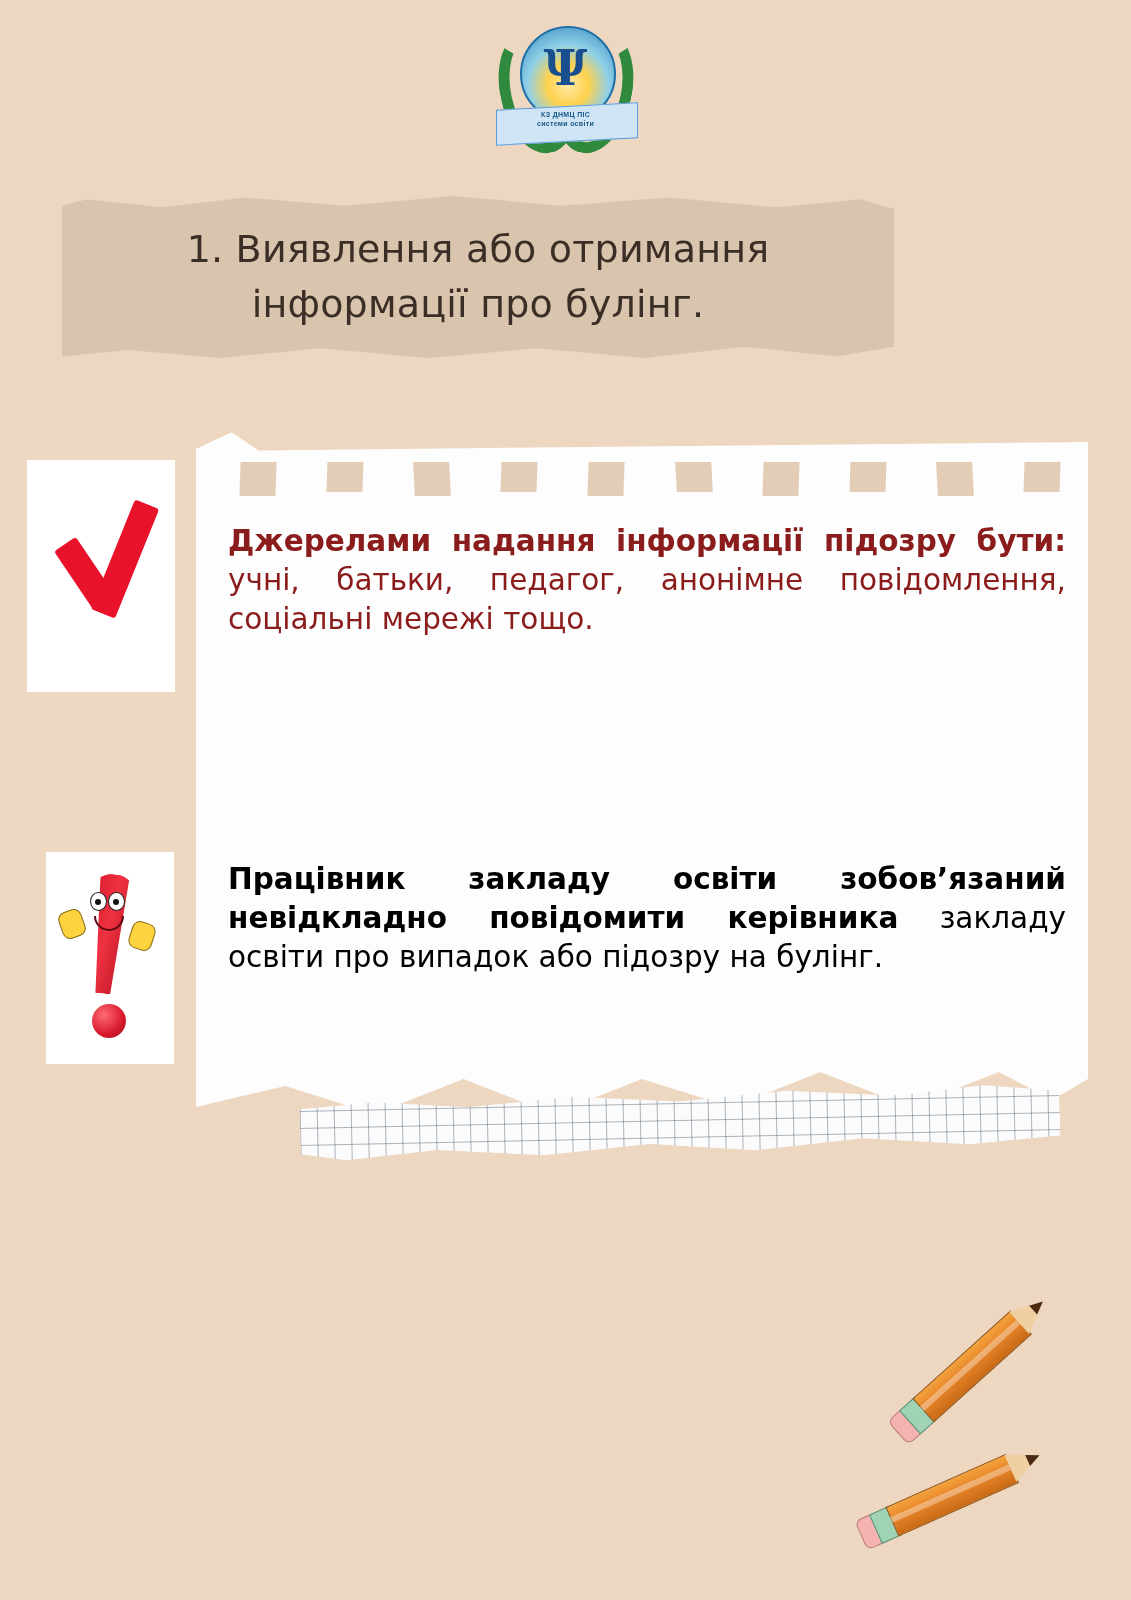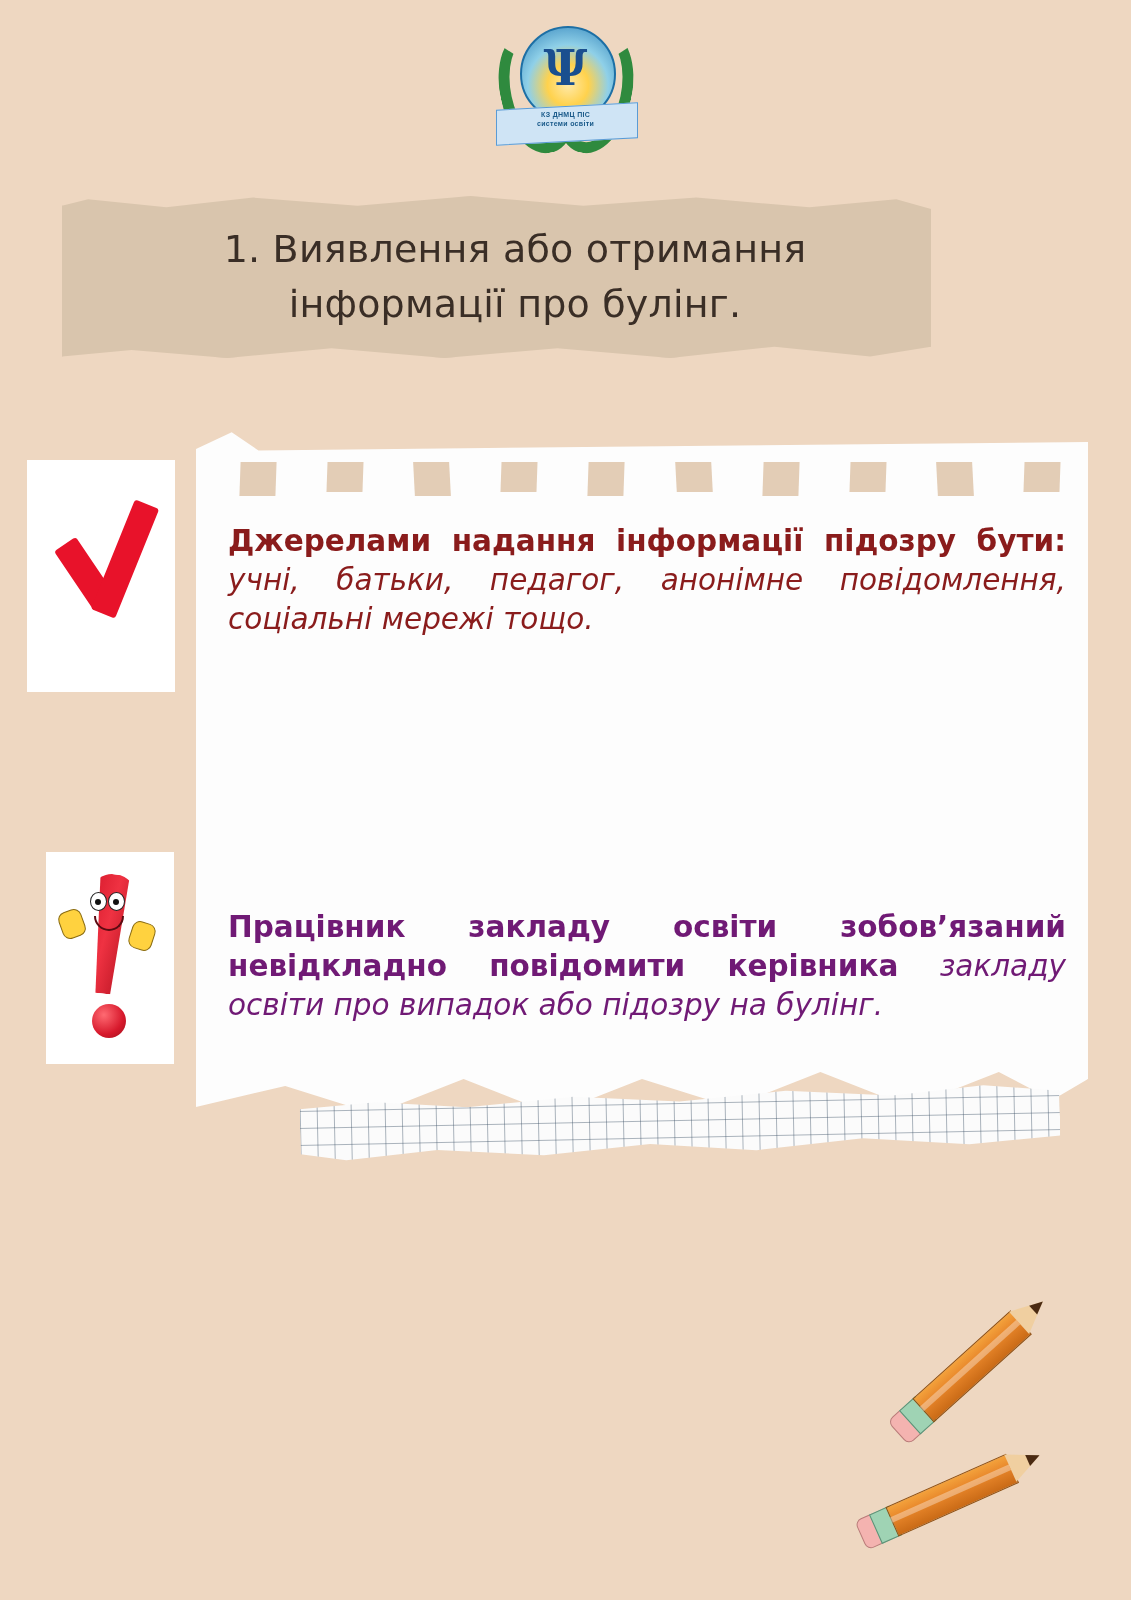--- a/index.html
+++ b/index.html
@@ -94,21 +94,20 @@
     top: 196px;
     width: 832px;
     height: 162px;
     background: #d9c5ad;
     box-shadow: 0 1px 2px rgba(0,0,0,.08);
     clip-path: polygon(0% 6%, 3% 2%, 12% 7%, 22% 1%, 34% 6%, 47% 0%, 60% 6%, 73% 1%, 86% 7%, 96% 2%, 100% 8%,
                        100% 93%, 93% 99%, 82% 93%, 70% 100%, 57% 94%, 44% 100%, 31% 94%, 19% 100%, 8% 95%, 0% 99%);
     display: flex;
     align-items: center;
     justify-content: flex-start;
-    padding-left: 37px;
   }
   .banner-text {
     font-family: "DejaVu Sans", sans-serif;
     font-size: 38px;
     line-height: 1.45;
     color: #3a2e26;
     text-align: center;
     padding: 0 60px;
     letter-spacing: .2px;
   }
@@ -168,23 +167,23 @@
   .block {
     position: absolute;
     width: 838px;
     left: 228px;
     font-family: "DejaVu Sans", sans-serif;
     font-size: 29.5px;
     line-height: 1.33;
     text-align: justify;
   }
   .block.one { top: 522px; color: #8a1c1c; }
-  .block.two { top: 908px; color: #701a75; }
+  .block.two { top: 860px; color: #000000; }
   .block b { font-weight: bold; }
-  .block .rest { font-weight: normal; font-style: italic; }
+  .block .rest { font-weight: normal; }
 
   
   .check-card {
     position: absolute;
     left: 27px;
     top: 460px;
     width: 148px;
     height: 232px;
     background: #ffffff;
   }

